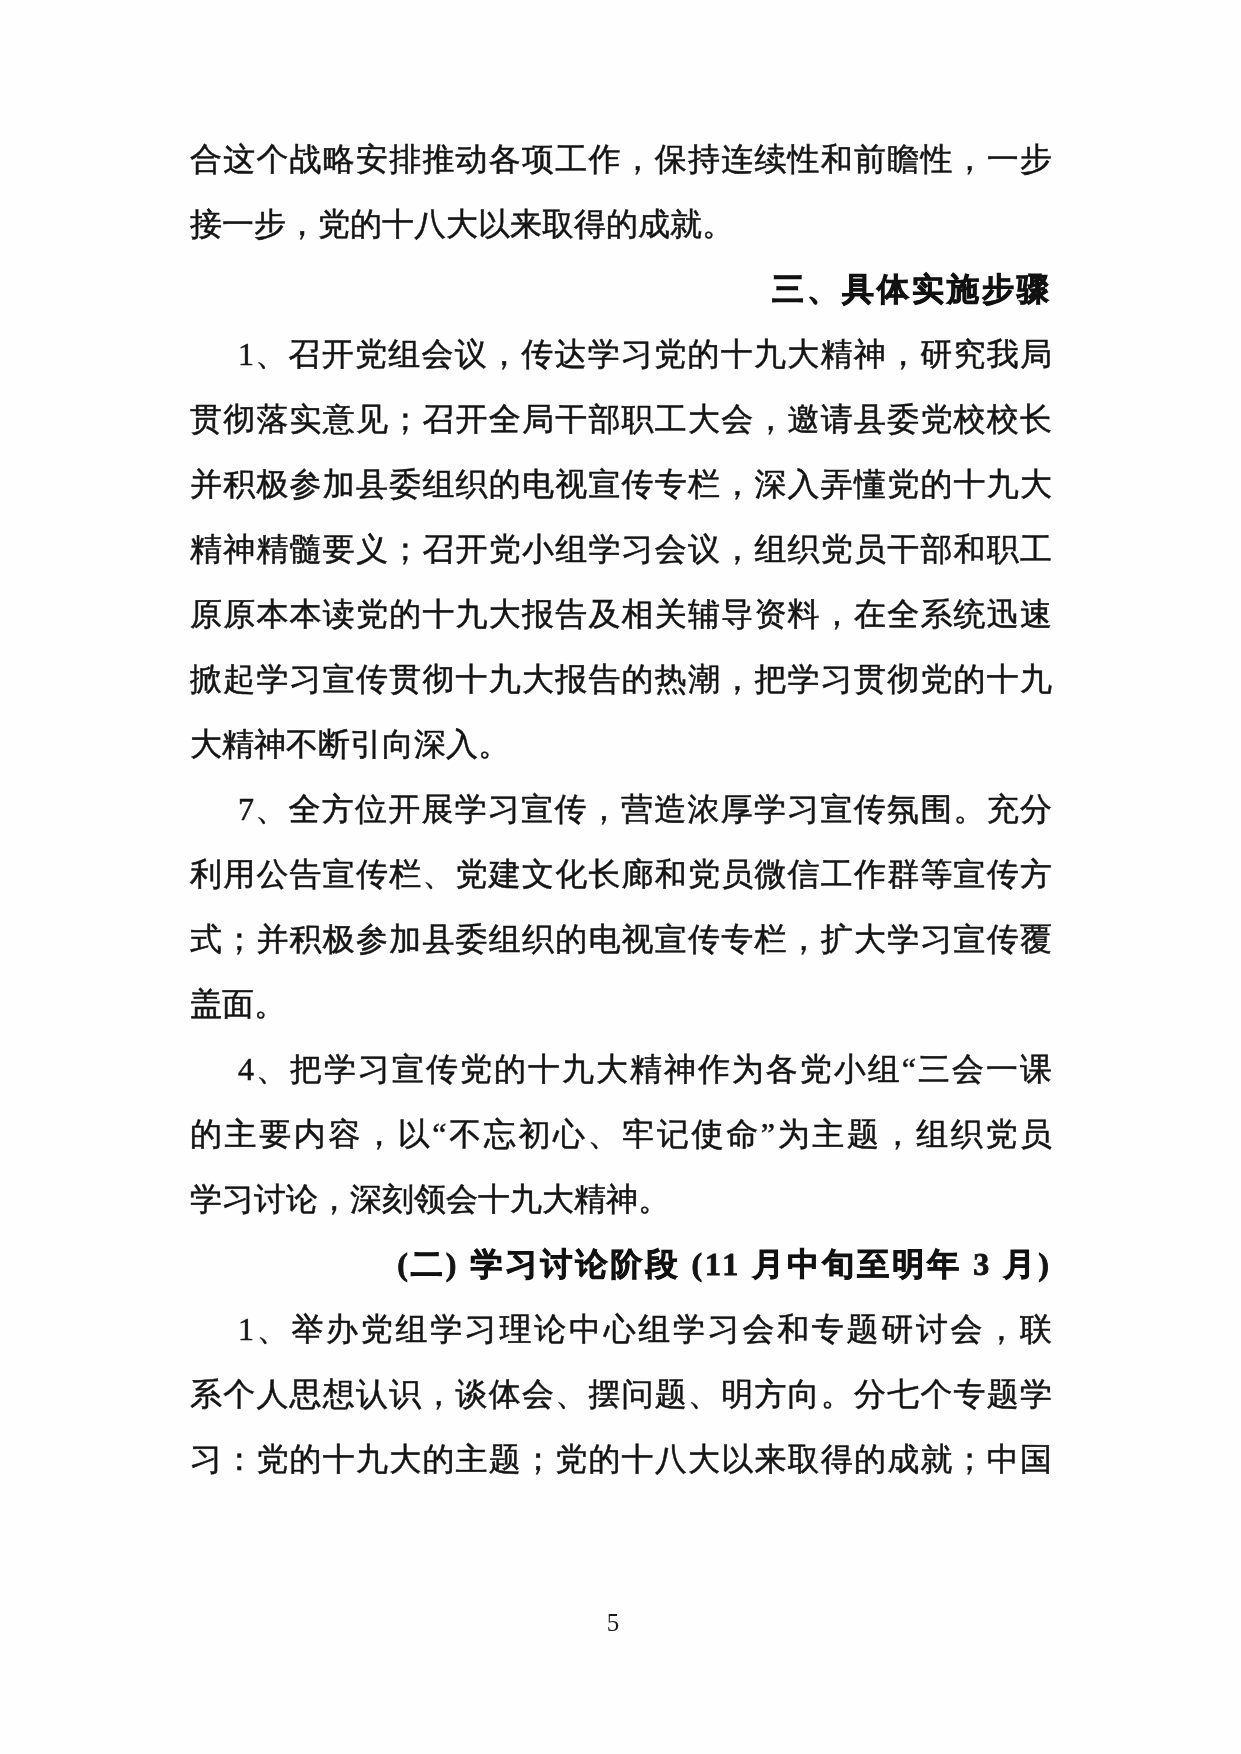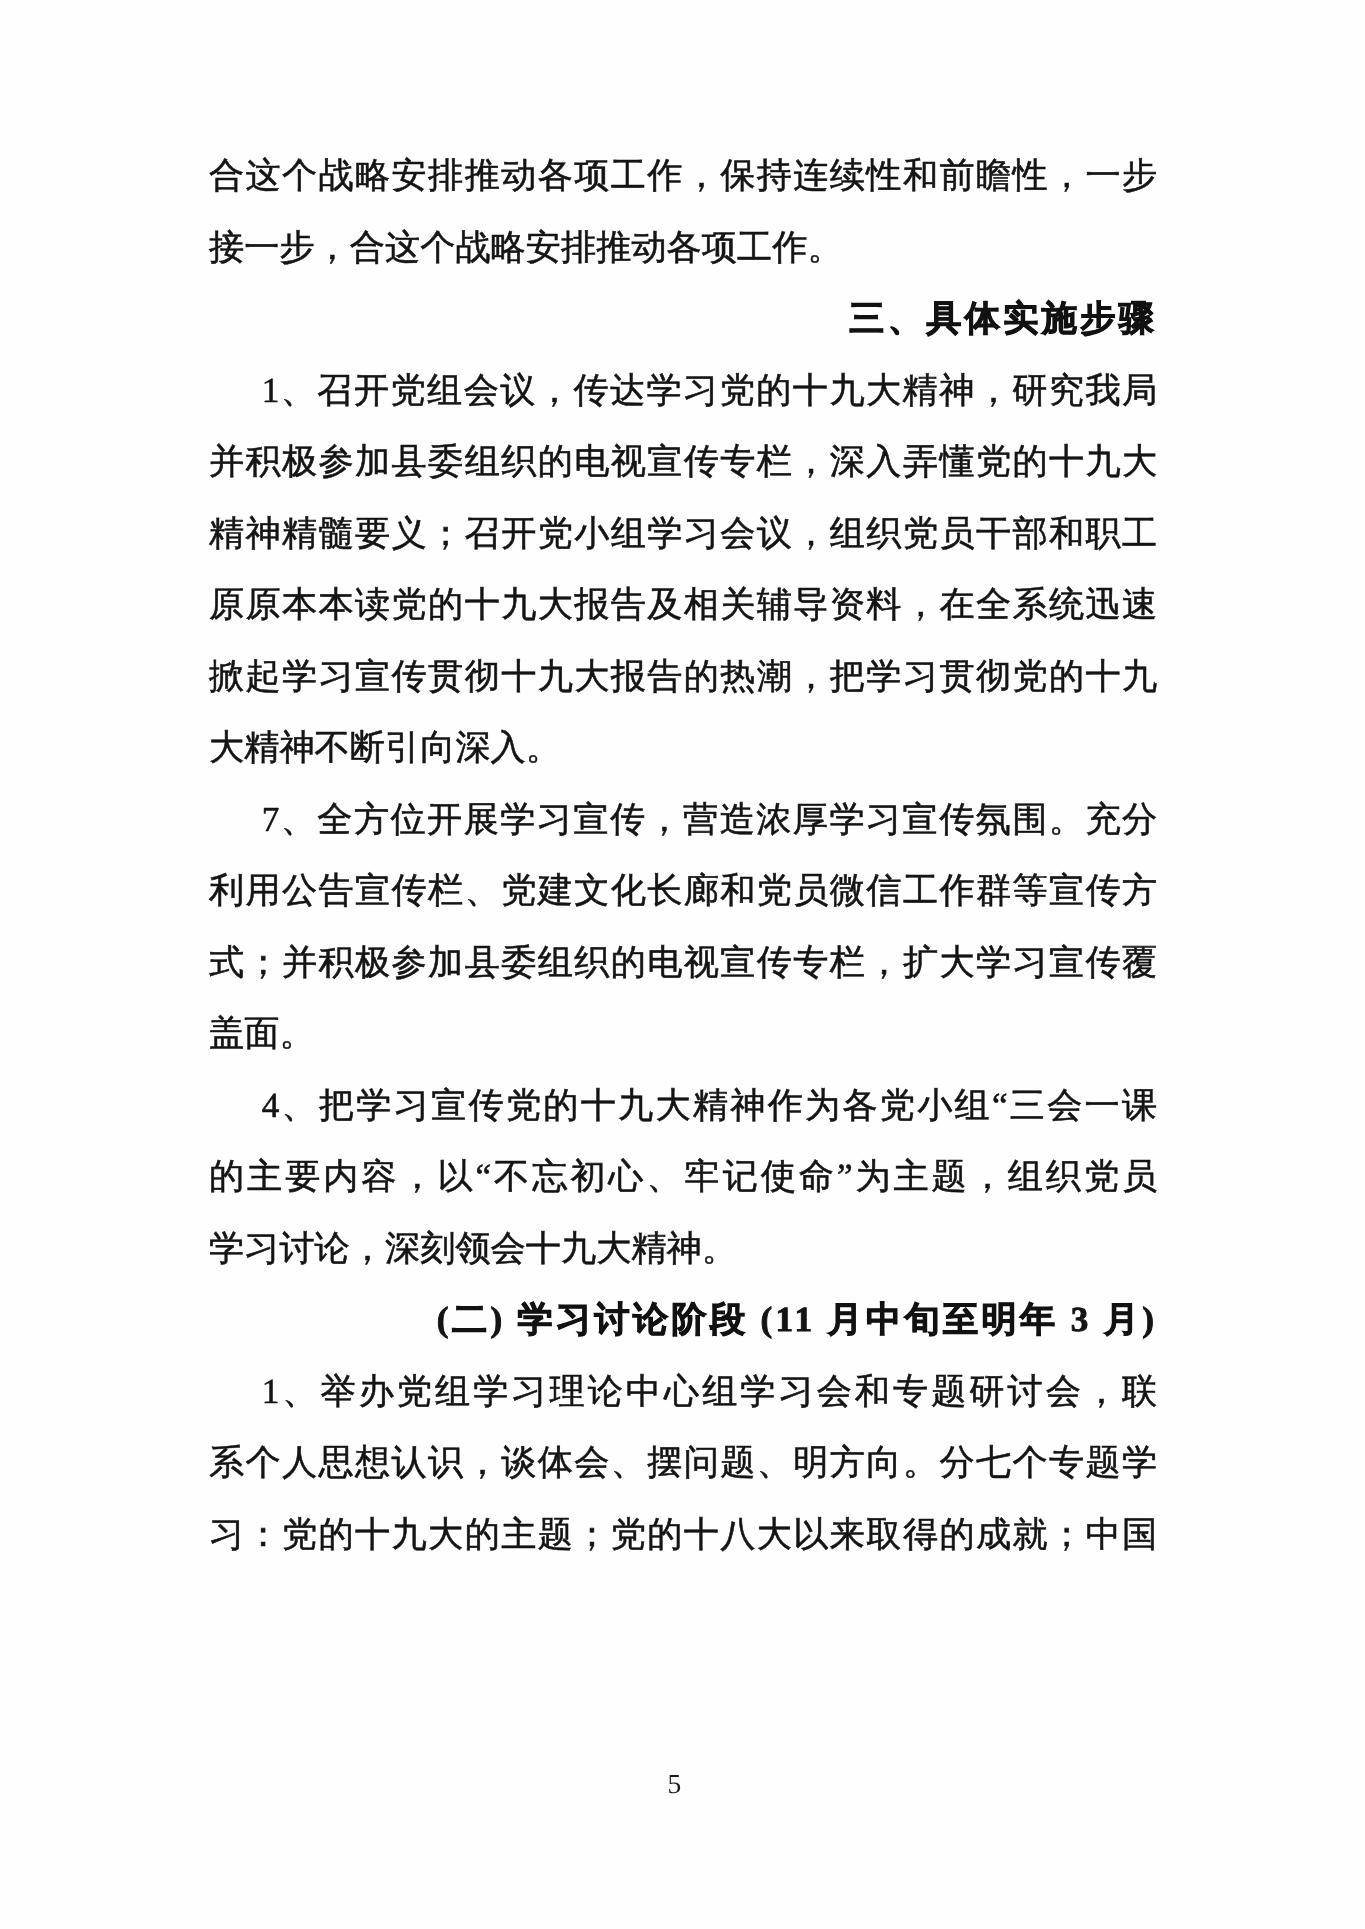--- a/index.html
+++ b/index.html
@@ -55,23 +55,24 @@
     line-height: 30px;
     color: #1a1a1a;
   }
 </style>
 </head>
 <body>
 
 <div class="page">
   <div class="text-block">
     <div class="line just">合这个战略安排推动各项工作，保持连续性和前瞻性，一步</div>
-    <div class="line">接一步，合这个战略安排推动各项工作。</div>
+    <div class="line">接一步，党的十八大以来取得的成就。</div>
     <div class="line ind bold">三、具体实施步骤</div>
     <div class="line ind just">1、召开党组会议，传达学习党的十九大精神，研究我局</div>
+    <div class="line just">贯彻落实意见；召开全局干部职工大会，邀请县委党校校长</div>
     <div class="line just">并积极参加县委组织的电视宣传专栏，深入弄懂党的十九大</div>
     <div class="line just">精神精髓要义；召开党小组学习会议，组织党员干部和职工</div>
     <div class="line just">原原本本读党的十九大报告及相关辅导资料，在全系统迅速</div>
     <div class="line just">掀起学习宣传贯彻十九大报告的热潮，把学习贯彻党的十九</div>
     <div class="line">大精神不断引向深入。</div>
     <div class="line ind just">7、全方位开展学习宣传，营造浓厚学习宣传氛围。充分</div>
     <div class="line just">利用公告宣传栏、党建文化长廊和党员微信工作群等宣传方</div>
     <div class="line just">式；并积极参加县委组织的电视宣传专栏，扩大学习宣传覆</div>
     <div class="line">盖面。</div>
     <div class="line ind just">4、把学习宣传党的十九大精神作为各党小组“三会一课</div>

